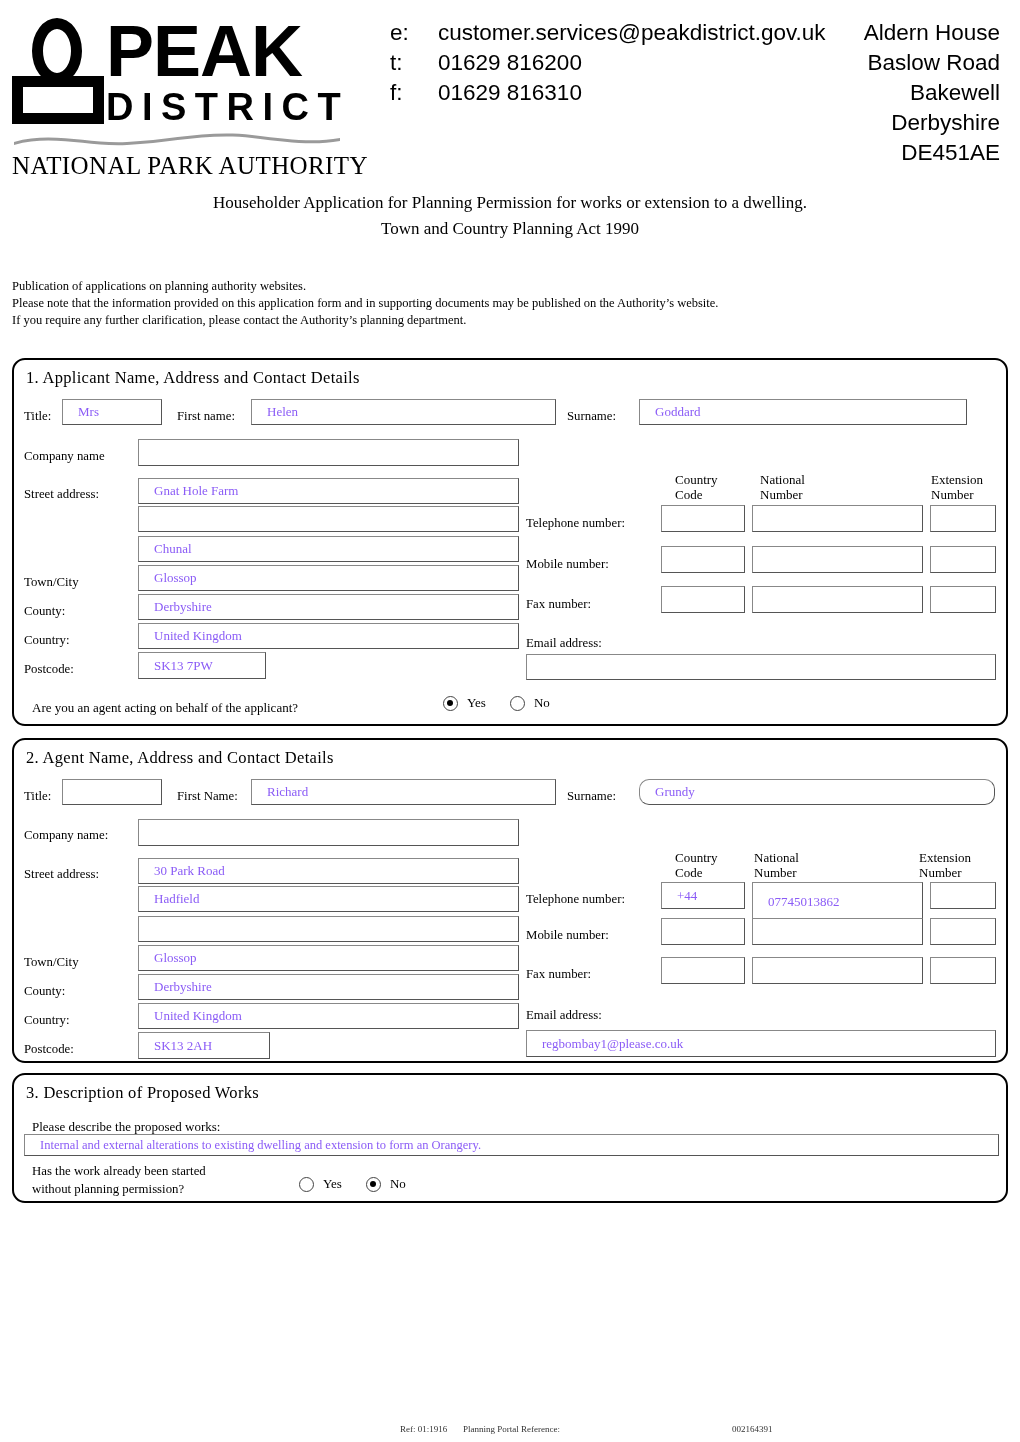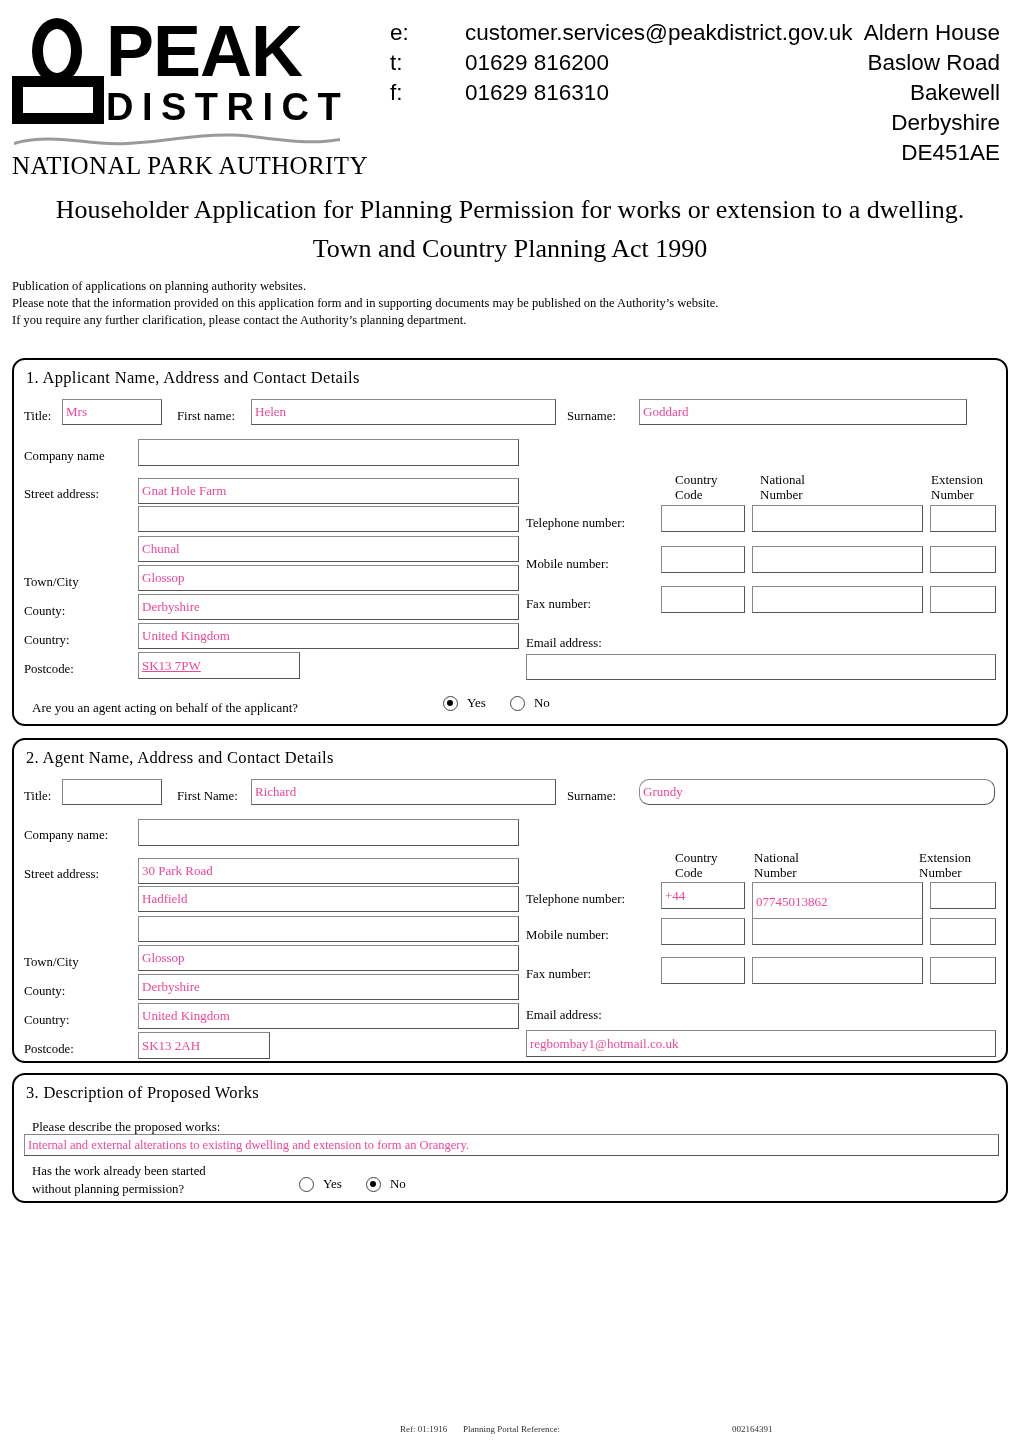--- a/index.html
+++ b/index.html
@@ -96,40 +96,40 @@
   #contact-block {
     position: absolute;
     left: 390px;
     top: 18px;
     font-family: "Liberation Sans", sans-serif;
     font-size: 22.5px;
     line-height: 1.33;
   }
   .contact-row { display: flex; }
   .contact-key { width: 48px; flex: 0 0 48px; }
-  .contact-val { white-space: nowrap; margin-left: 27px; }
+  .contact-val { white-space: nowrap; }
 
   #address-block {
     position: absolute;
     right: 20px;
     top: 18px;
     font-family: "Liberation Sans", sans-serif;
     font-size: 22.5px;
     line-height: 1.33;
     text-align: right;
   }
 
   
   #doc-title {
     position: absolute;
     top: 190px;
     left: 0;
     width: 1020px;
     text-align: center;
-    font-size: 26px;
+    font-size: 17px;
     line-height: 1.5;
   }
 
   
   #notice {
     position: absolute;
     top: 278px;
     left: 12px;
     width: 900px;
     font-size: 12.5px;
@@ -173,24 +173,24 @@
   }
   .fld {
     position: absolute;
     box-sizing: border-box;
     border: 1.4px solid #555;
     border-top-color: #888;
     border-left-color: #888;
     background: #fff;
     font-family: "Liberation Serif", serif;
     font-size: 13px;
-    padding: 0 0 0 3px;
+    padding: 0 0 0 15px;
     display: flex;
     align-items: center;
-    color: #ec4899;
+    color: #8b5cf6;
     overflow: hidden;
     white-space: nowrap;
   }
 
   
   .radio-wrap {
     position: absolute;
     display: flex;
     align-items: center;
     font-size: 13px;
@@ -308,21 +308,21 @@
   <div class="lbl" style="left:10px; top:216px;">Town/City</div>
   <div class="fld" style="left:124px; top:205px; width:381px; height:26px;">Glossop</div>
 
   <div class="lbl" style="left:10px; top:245px;">County:</div>
   <div class="fld" style="left:124px; top:234px; width:381px; height:26px;">Derbyshire</div>
 
   <div class="lbl" style="left:10px; top:274px;">Country:</div>
   <div class="fld" style="left:124px; top:263px; width:381px; height:26px;">United Kingdom</div>
 
   <div class="lbl" style="left:10px; top:303px;">Postcode:</div>
-  <div class="fld" style="left:124px; top:292px; width:162px; height:27px;text-decoration:underline;">SK13 7PW</div>
+  <div class="fld" style="left:124px; top:292px; width:128px; height:27px;">SK13 7PW</div>
 
   <div class="lbl2" style="left:661px; top:112px;">
     <span>Country</span><br>
     <span>Code</span>
   </div>
   <div class="lbl2" style="left:746px; top:112px;">
     <span>National</span><br>
     <span>Number</span>
   </div>
   <div class="lbl2" style="left:917px; top:112px;">
@@ -411,21 +411,21 @@
   <div class="fld" style="left:647px; top:178px; width:84px; height:27px;"></div>
   <div class="fld" style="left:738px; top:178px; width:171px; height:27px;"></div>
   <div class="fld" style="left:916px; top:178px; width:66px; height:27px;"></div>
 
   <div class="lbl" style="left:512px; top:228px;">Fax number:</div>
   <div class="fld" style="left:647px; top:217px; width:84px; height:27px;"></div>
   <div class="fld" style="left:738px; top:217px; width:171px; height:27px;"></div>
   <div class="fld" style="left:916px; top:217px; width:66px; height:27px;"></div>
 
   <div class="lbl" style="left:512px; top:269px;">Email address:</div>
-  <div class="fld" style="left:512px; top:290px; width:470px; height:27px;">regbombay1@hotmail.co.uk</div>
+  <div class="fld" style="left:512px; top:290px; width:470px; height:27px;">regbombay1@please.co.uk</div>
 </div>
 
 <div class="section" id="section3">
   <div class="section-title">3.  Description of Proposed Works</div>
 
   <div class="lbl" style="left:18px; top:45px; font-size:13px;">Please describe the proposed works:</div>
   <div class="fld" style="left:10px; top:59px; width:975px; height:22px; font-size:12.5px;">Internal and external alterations to existing dwelling and extension to form an Orangery.</div>
 
   <div class="lbl" style="left:18px; top:90px; font-size:12.8px;">Has the work already been started</div>
   <div class="lbl" style="left:18px; top:108px; font-size:12.8px;">without planning permission?</div>

